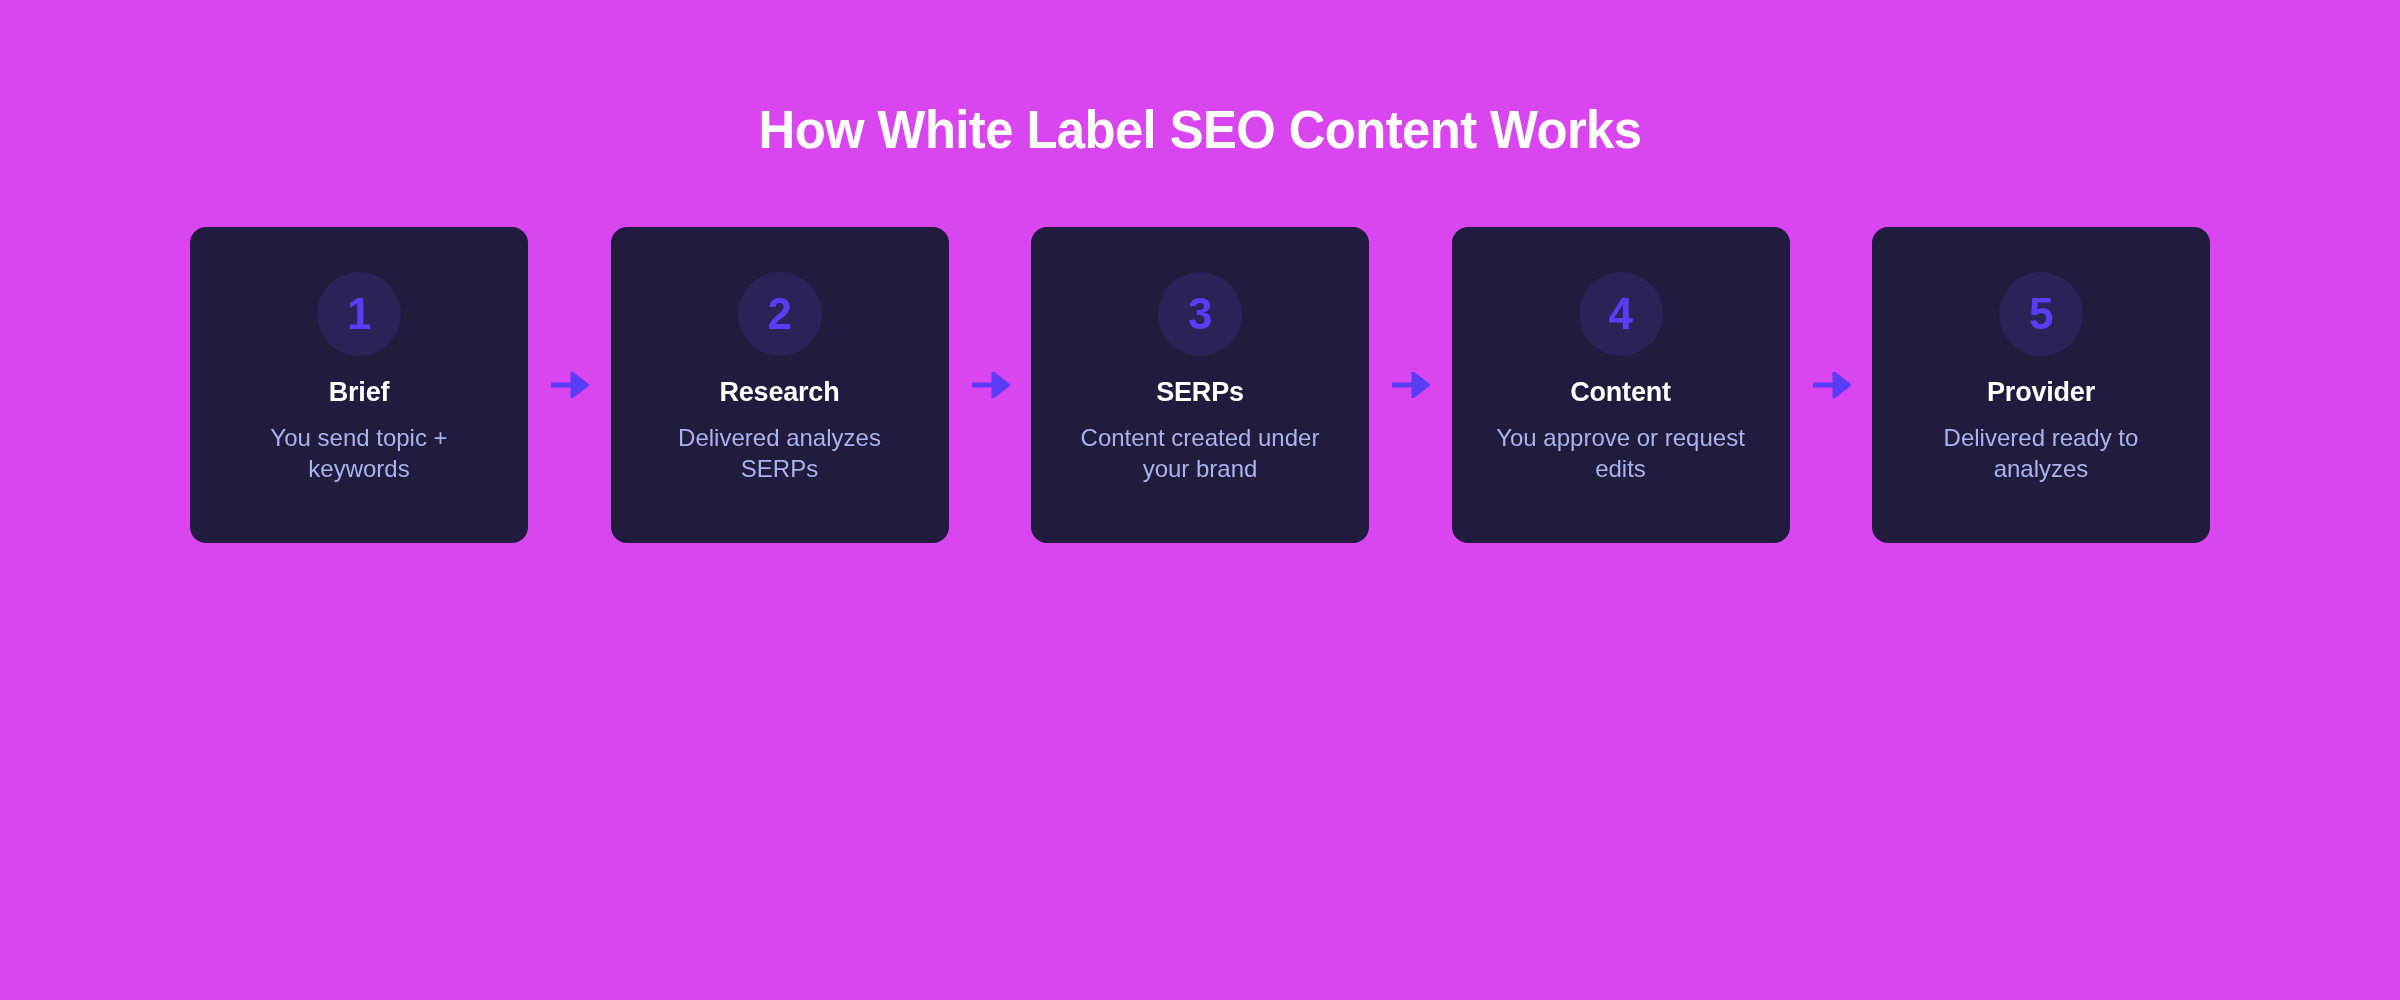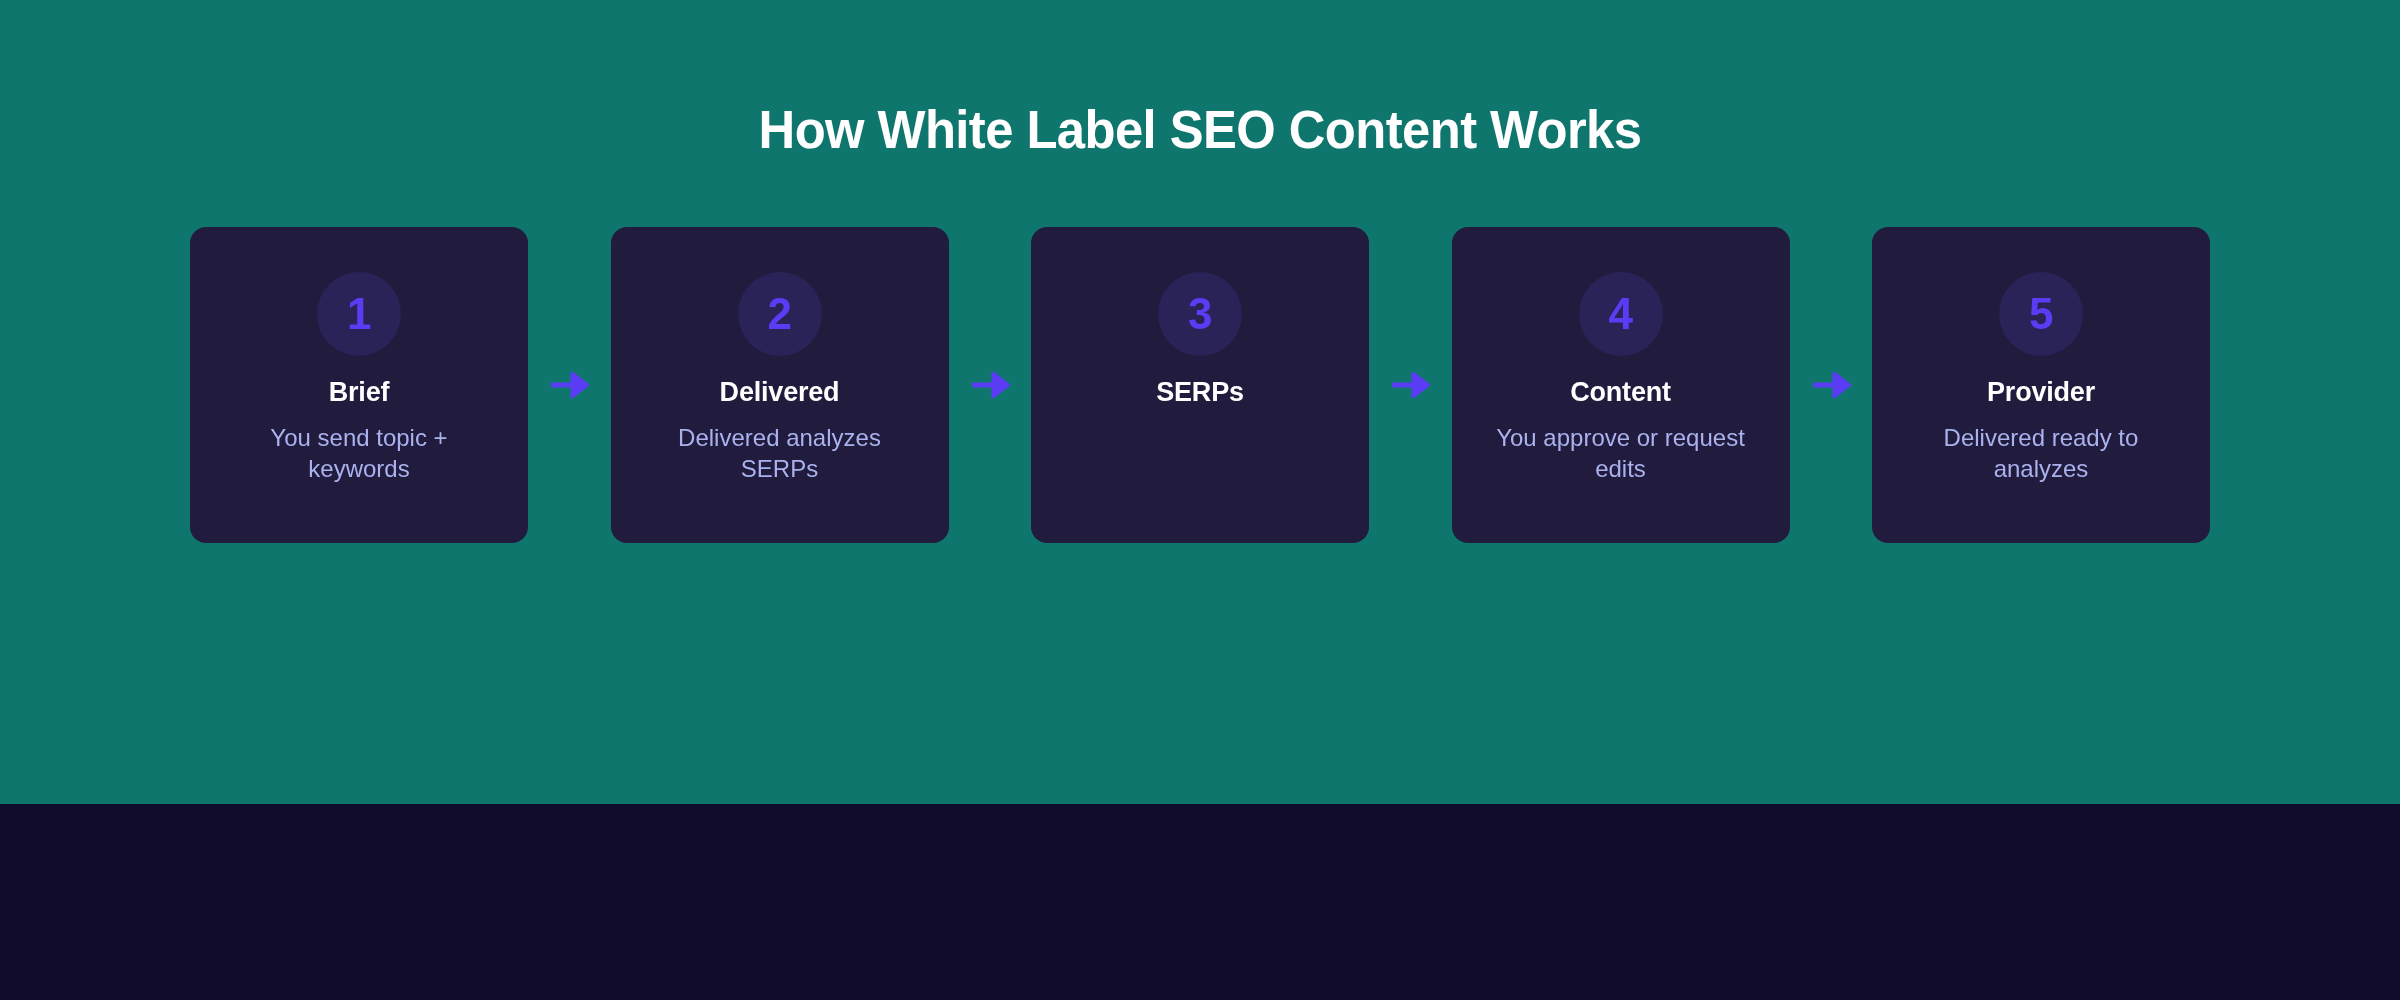--- a/index.html
+++ b/index.html
@@ -12,22 +12,22 @@
     width: 2400px;
     height: 1000px;
     overflow: hidden;
     font-family: "Liberation Sans", sans-serif;
     -webkit-font-smoothing: antialiased;
   }
 
   .page {
     position: relative;
     width: 2400px;
-    height: 804px;
-    background: #0f766e;
+    height: 1000px;
+    background: #d946ef;
     box-sizing: border-box;
   }
 
   .section-title {
     position: absolute;
     top: 62px;
     left: 0;
     width: 2400px;
     text-align: center;
     color: #ffffff;
@@ -142,35 +142,36 @@
     <div class="step-connector">
       <svg class="arrow-icon" viewBox="0 0 40 26">
         <path d="M2 13 H24 M24 3 L37 13 L24 23 Z" fill="#5B3CF5" stroke="#5B3CF5" stroke-width="5" stroke-linejoin="miter"></path>
       </svg>
     </div>
 
     <div class="step-card">
       <div class="step-badge">
         <span class="step-number">2</span>
       </div>
-      <div class="step-title">Delivered</div>
+      <div class="step-title">Research</div>
       <div class="step-desc">Delivered analyzes SERPs</div>
     </div>
 
     <div class="step-connector">
       <svg class="arrow-icon" viewBox="0 0 40 26">
         <path d="M2 13 H24 M24 3 L37 13 L24 23 Z" fill="#5B3CF5" stroke="#5B3CF5" stroke-width="5" stroke-linejoin="miter"></path>
       </svg>
     </div>
 
     <div class="step-card">
       <div class="step-badge">
         <span class="step-number">3</span>
       </div>
       <div class="step-title">SERPs</div>
+      <div class="step-desc">Content created under your brand</div>
     </div>
 
     <div class="step-connector">
       <svg class="arrow-icon" viewBox="0 0 40 26">
         <path d="M2 13 H24 M24 3 L37 13 L24 23 Z" fill="#5B3CF5" stroke="#5B3CF5" stroke-width="5" stroke-linejoin="miter"></path>
       </svg>
     </div>
 
     <div class="step-card">
       <div class="step-badge">

